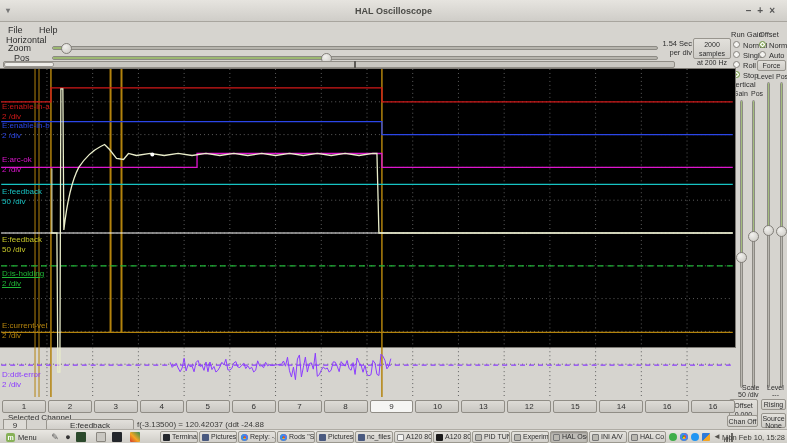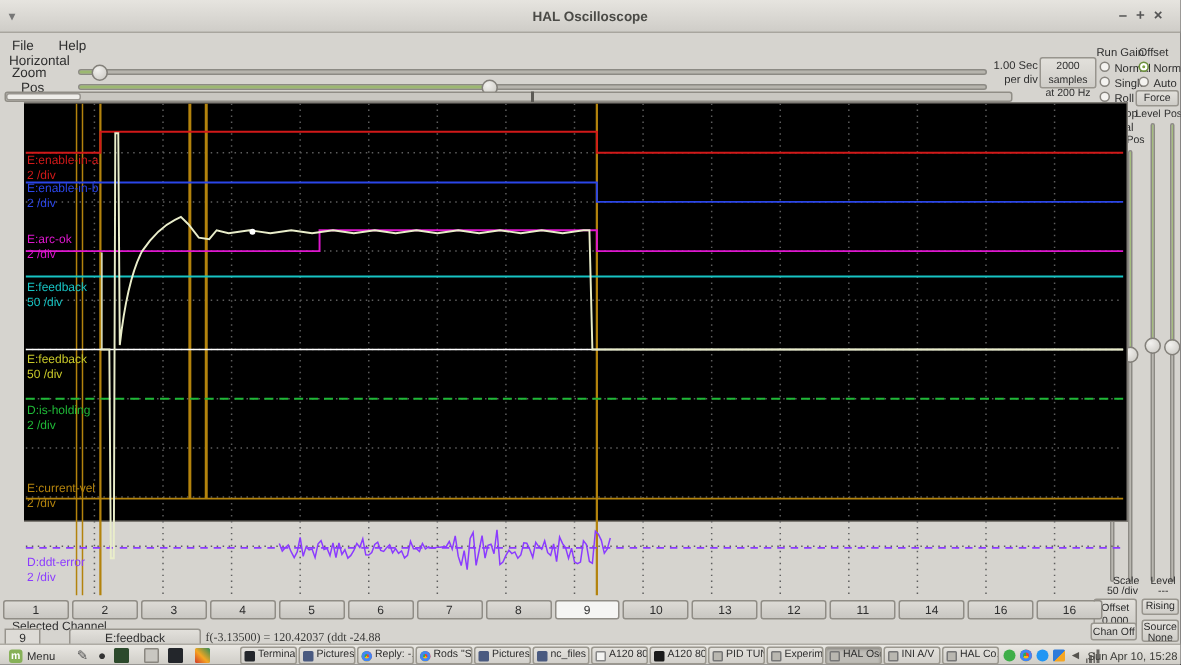--- a/index.html
+++ b/index.html
@@ -23,30 +23,30 @@
 #rec-thumb{position:absolute;left:0;top:0;width:50px;height:5px;background:#eeede9;border:1px solid #999690;border-radius:2px}
 #rec-marker{position:absolute;left:350px;top:-1px;width:2px;height:7px;background:#5c5a55}
 .rt{text-align:right;line-height:9px}
 #samples-btn{left:693px;top:38px;width:38px;height:21px;background:linear-gradient(#e2e0db,#cfcdc8);border:1px solid #98958e;border-radius:2px;font-size:7px;text-align:center;line-height:9px;padding-top:1px}
 
 .radio{position:absolute;width:7px;height:7px;border-radius:50%;background:#f4f3f0;border:1px solid #87847e}
 .radio.sel{background:#fff;border-color:#6b8f3c;box-shadow:inset 0 0 0 1.5px #fff, inset 0 0 0 4px #7aa23f}
 .pbtn{position:absolute;background:linear-gradient(#e2e0db,#cfcdc8);border:1px solid #98958e;border-radius:2px;text-align:center;font-size:7px}
 .vtrack{position:absolute;width:3px;border:1px solid #8c8a84;border-radius:2px}
 
-#scope{left:16px;top:68px;width:736px;height:280px;background:#000;border:1px solid #7e7b75;border-left:none}
+#scope{left:0;top:68px;width:736px;height:280px;background:#000;border:1px solid #7e7b75;border-left:none}
 .chlbl{position:absolute;left:2px;line-height:10px;font-size:8px;white-space:nowrap}
 
 #tabs{left:2px;top:400px;width:733px;height:13px;display:flex;gap:2px}
 .tab{flex:1;background:linear-gradient(#dddbd6,#c9c7c2);border:1px solid #908d86;border-radius:2px;font-size:8px;text-align:center;line-height:11px}
 .tab.active{background:#f5f5f3}
 
 #sc-num{left:3px;top:419px;width:24px;height:12px;border:1px solid #97948d;background:#dddbd6;text-align:center;line-height:11px;font-size:8px}
 #sc-name{left:46px;top:419px;width:88px;height:12px;background:linear-gradient(#e2e0db,#cfcdc8);border:1px solid #98958e;border-radius:2px;text-align:center;line-height:11px;font-size:8px}
-#sc-readout{left:137px;top:420px;font-family:Liberation Serif, serif;font-size:8px;color:#3a3a38}
+#sc-readout{left:137px;top:420px;font-family:Liberation Sans, sans-serif;font-size:8px;color:#3a3a38}
 
 #taskbar{left:0;top:429px;width:787px;height:14px;background:linear-gradient(#e9e7e2,#cfcdc7);border-top:1px solid #aeaba4}
 #menu-btn{position:absolute;left:2px;top:1px;height:12px;display:flex;align-items:center;gap:3px;padding:0 3px;border:1px solid transparent}
 #mint-logo{width:9px;height:9px;border-radius:2px;background:#87b158;color:#fff;font-size:7px;line-height:9px;text-align:center;font-weight:bold}
 .lt-icon{position:absolute;top:2px;width:10px;height:10px;font-size:9px;line-height:10px;text-align:center}
 #winlist{position:absolute;left:160px;top:1px;display:flex;gap:1px}
 .wbtn{width:38px;height:12px;background:linear-gradient(#e4e2dd,#d2d0cb);border:1px solid #9b988f;border-radius:2px;font-size:7px;line-height:10px;display:flex;align-items:center;gap:2px;padding:0 2px;white-space:nowrap;overflow:hidden}
 .wbtn.active{background:#bfbdb7;box-shadow:inset 0 1px 2px #8d8a84}
 .wicon{width:7px;height:7px;flex:none;border-radius:1px}
 #tray{position:absolute;left:669px;top:2px;display:flex;gap:3px;align-items:center}
@@ -76,21 +76,21 @@
   <div class="abs slider-track" style="left:52px;top:46px;width:606px">
     <div class="slider-fill" style="width:13px"></div>
     <div class="knob" style="left:8px;top:-4px"></div>
   </div>
   <div class="abs" style="left:14px;top:53px">Pos</div>
   <div class="abs slider-track" style="left:52px;top:56px;width:606px">
     <div class="slider-fill" style="width:273px"></div>
     <div class="knob" style="left:268px;top:-4px"></div>
   </div>
   <div class="abs rt t75" style="left:646px;top:39px;width:46px">
-    <div>1.00 Sec</div>
+    <div>1.54 Sec</div>
     <div>per div</div>
   </div>
   <div class="abs" id="samples-btn">
     <div>2000 samples</div>
     <div>at 200 Hz</div>
   </div>
   <div class="abs" id="rec-strip">
     <div id="rec-thumb"></div>
     <div id="rec-marker"></div>
   </div>
@@ -205,21 +205,21 @@
         <div>2 /div</div>
       </div>
     <div class="chlbl" style="top: 118px; color: rgb(23, 195, 195);">
         <div>E:feedback</div>
         <div>50 /div</div>
       </div>
     <div class="chlbl" style="top: 166px; color: rgb(201, 201, 41);">
         <div>E:feedback</div>
         <div>50 /div</div>
       </div>
-    <div class="chlbl" style="top: 200px; color: rgb(31, 184, 55);">
+    <div class="chlbl" style="top: 200px; color: rgb(31, 184, 55); text-decoration: underline;">
         <div>D:is-holding</div>
         <div>2 /div</div>
       </div>
     <div class="chlbl" style="top: 252px; color: rgb(179, 131, 13);">
         <div>E:current-vel</div>
         <div>2 /div</div>
       </div>
     <div class="chlbl" style="top: 301px; color: rgb(139, 59, 255);">
         <div>D:ddt-error</div>
         <div>2 /div</div>
@@ -232,21 +232,21 @@
     <div class="tab">3</div>
     <div class="tab">4</div>
     <div class="tab">5</div>
     <div class="tab">6</div>
     <div class="tab">7</div>
     <div class="tab">8</div>
     <div class="tab active">9</div>
     <div class="tab">10</div>
     <div class="tab">13</div>
     <div class="tab">12</div>
-    <div class="tab">11</div>
+    <div class="tab">15</div>
     <div class="tab">14</div>
     <div class="tab">16</div>
     <div class="tab">16</div>
   </div>
 
   <div class="abs t8" style="left:8px;top:413px">Selected Channel</div>
   <div class="abs" id="sc-num">9</div>
   <div class="abs" id="sc-name">E:feedback</div>
   <div class="abs" id="sc-readout">f(-3.13500) =  120.42037 (ddt -24.88</div>
 
@@ -321,16 +321,16 @@
       <span class="ticon" style="background:#2196f3"></span>
       <span class="ticon" style="border-radius:1px;background:linear-gradient(135deg,#2f7bd9 0 55%,#f5a623 55%)"></span>
       <span style="color:#55534e;font-size:8px;line-height:10px">◄</span>
       <span class="bars">
           <i style="height:3px"></i>
           <i style="height:5px"></i>
           <i style="height:7px"></i>
           <i style="height:9px"></i>
         </span>
     </div>
-    <div id="clock">Sun Apr 10, 15:28</div>
+    <div id="clock">Mon Feb 10, 15:28</div>
   </div>
 
 </div>
 
 </body></html>

